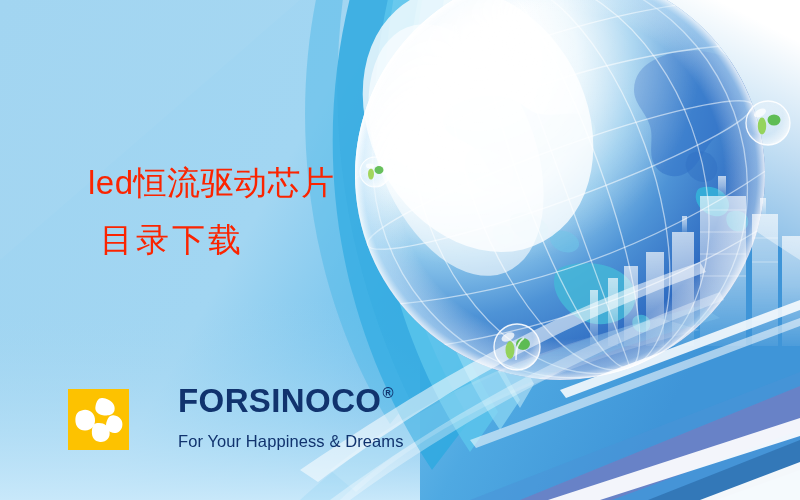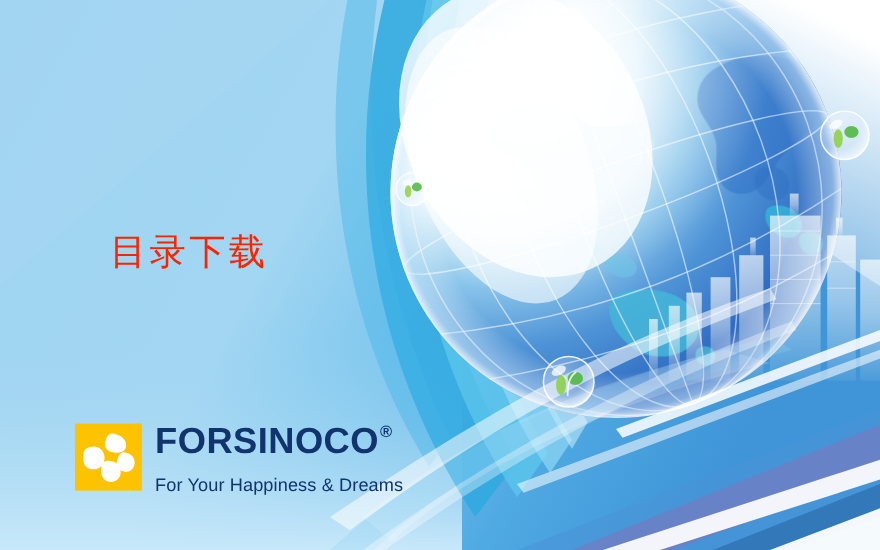--- a/index.html
+++ b/index.html
@@ -41,34 +41,34 @@
   .headline-line {
     color: #fb2400;
     font-family: "Liberation Sans", sans-serif;
     font-size: 33px;
     font-weight: 400;
     letter-spacing: 0.5px;
     white-space: nowrap;
     display: block;
   }
   .headline-line.line2 {
-    margin-top: 46px;
+    margin-top: 24px;
     margin-left: 12px;
     letter-spacing: 3px;
-    text-align: right;
   }
 
   
   #logo {
     position: absolute;
     left: 68px;
     top: 381px;
     z-index: 40;
     display: flex;
-    align-items: center;
+    align-items: flex-end;
+    gap: 37px;
   }
   #logo-mark {
     width: 61px;
     height: 61px;
     background: #fdc200;
     flex: 0 0 auto;
     position: relative;
   }
   #logo-mark svg { display: block; }
   #logo-text {
@@ -349,20 +349,21 @@
         <ellipse cx="762" cy="126" rx="4.2" ry="8.5" fill="#8fd14f" opacity="0.92"></ellipse>
         <ellipse cx="774" cy="120" rx="6.5" ry="5.5" fill="#55b947" opacity="0.92"></ellipse>
         <ellipse cx="760" cy="113" rx="6.5" ry="3.6" fill="#ffffff" opacity="0.75" transform="rotate(-28 760 113)"></ellipse>
       </g>
 
       <path d="M 0 0 L 300 0 L 0 260 Z" fill="#ffffff" opacity="0.04"></path>
     </g>
   </svg>
 
   <div id="headline">
+    <span class="headline-line line1">led恒流驱动芯片</span>
     <span class="headline-line line2">目录下载</span>
   </div>
 
   <div id="logo">
     <div id="logo-mark">
       <svg width="61" height="61" viewBox="0 0 61 61" xmlns="http://www.w3.org/2000/svg">
         <g fill="#ffffff">
 
           <path d="M33.5 9 C41.5 9 47.5 13.5 47 19.5 C46.6 24.5 41 26.5 35 25.8
                    C30.2 25.2 27.2 22.5 27.6 17.8 C28 12.6 29.5 9 33.5 9 Z" transform="rotate(8 33.5 17)"></path>

